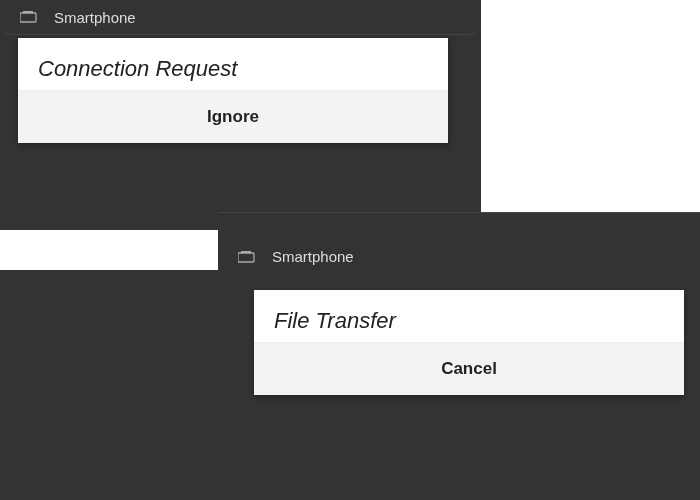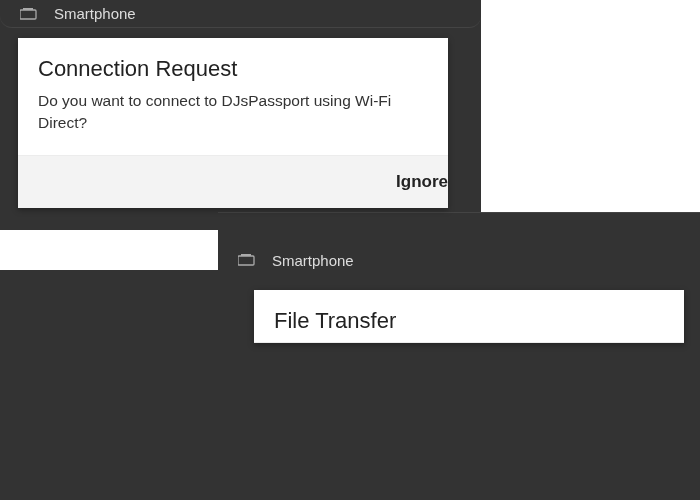--- a/index.html
+++ b/index.html
@@ -9,21 +9,21 @@
   
   .phone-top {
     position: absolute;
     left: 0; top: 0;
     width: 481px; height: 230px;
     background: #333333;
   }
   .list-row {
     display: flex;
     align-items: center;
-    height: 28px;
+    height: 35px;
     padding: 0 20px;
     color: #ddd;
     font-size: 15px;
     border-bottom: 1px solid #444;
     border-radius: 12px;
   }
   .list-icon {
     width: 18px; height: 12px;
     margin-right: 16px;
   }
@@ -64,35 +64,36 @@
     position: absolute;
     background: #ffffff;
     box-shadow: 0 2px 6px rgba(0,0,0,.35);
     color: #222;
   }
   .dialog .title {
     font-size: 22px;
     font-weight: 500;
     padding: 18px 32px 8px 20px;
     color: #222;
+    font-style: italic;
   }
   .dialog .body {
     font-size: 15.5px;
     line-height: 1.45;
     padding: 0 20px 20px 20px;
     color: #333;
     max-width: 400px;
   }
   .dialog .btnrow {
     display: flex;
     border-top: 1px solid #ececec;
   }
   .dialog .btn {
     flex: 1 1 50%;
-    text-align: right;
+    text-align: center;
     padding: 16px 0;
     background: #f3f3f3;
     font-size: 17px;
     font-weight: 600;
     color: #222;
     cursor: pointer;
   }
   .dialog .btn + .btn { border-left: 1px solid #e0e0e0; }
 
   .dialog1 { left: 18px; top: 38px;  width: 430px; }
@@ -124,23 +125,23 @@
             <rect x="3" y="0" width="10" height="2" fill="#aaa"></rect>
           </svg>
       </span>
       <span>Smartphone</span>
     </div>
   </div>
 </div>
 
 <div class="dialog dialog1">
   <div class="title">Connection Request</div>
-  <div class="body">Do you want to connect to DJsPassport using Wi-Fi Direct?</div>
   <div class="btnrow">
     <div class="btn">Ignore</div>
   </div>
 </div>
 
 <div class="dialog dialog2">
   <div class="title">File Transfer</div>
   <div class="btnrow">
+    <div class="btn">Cancel</div>
   </div>
 </div>
 
 </body></html>

